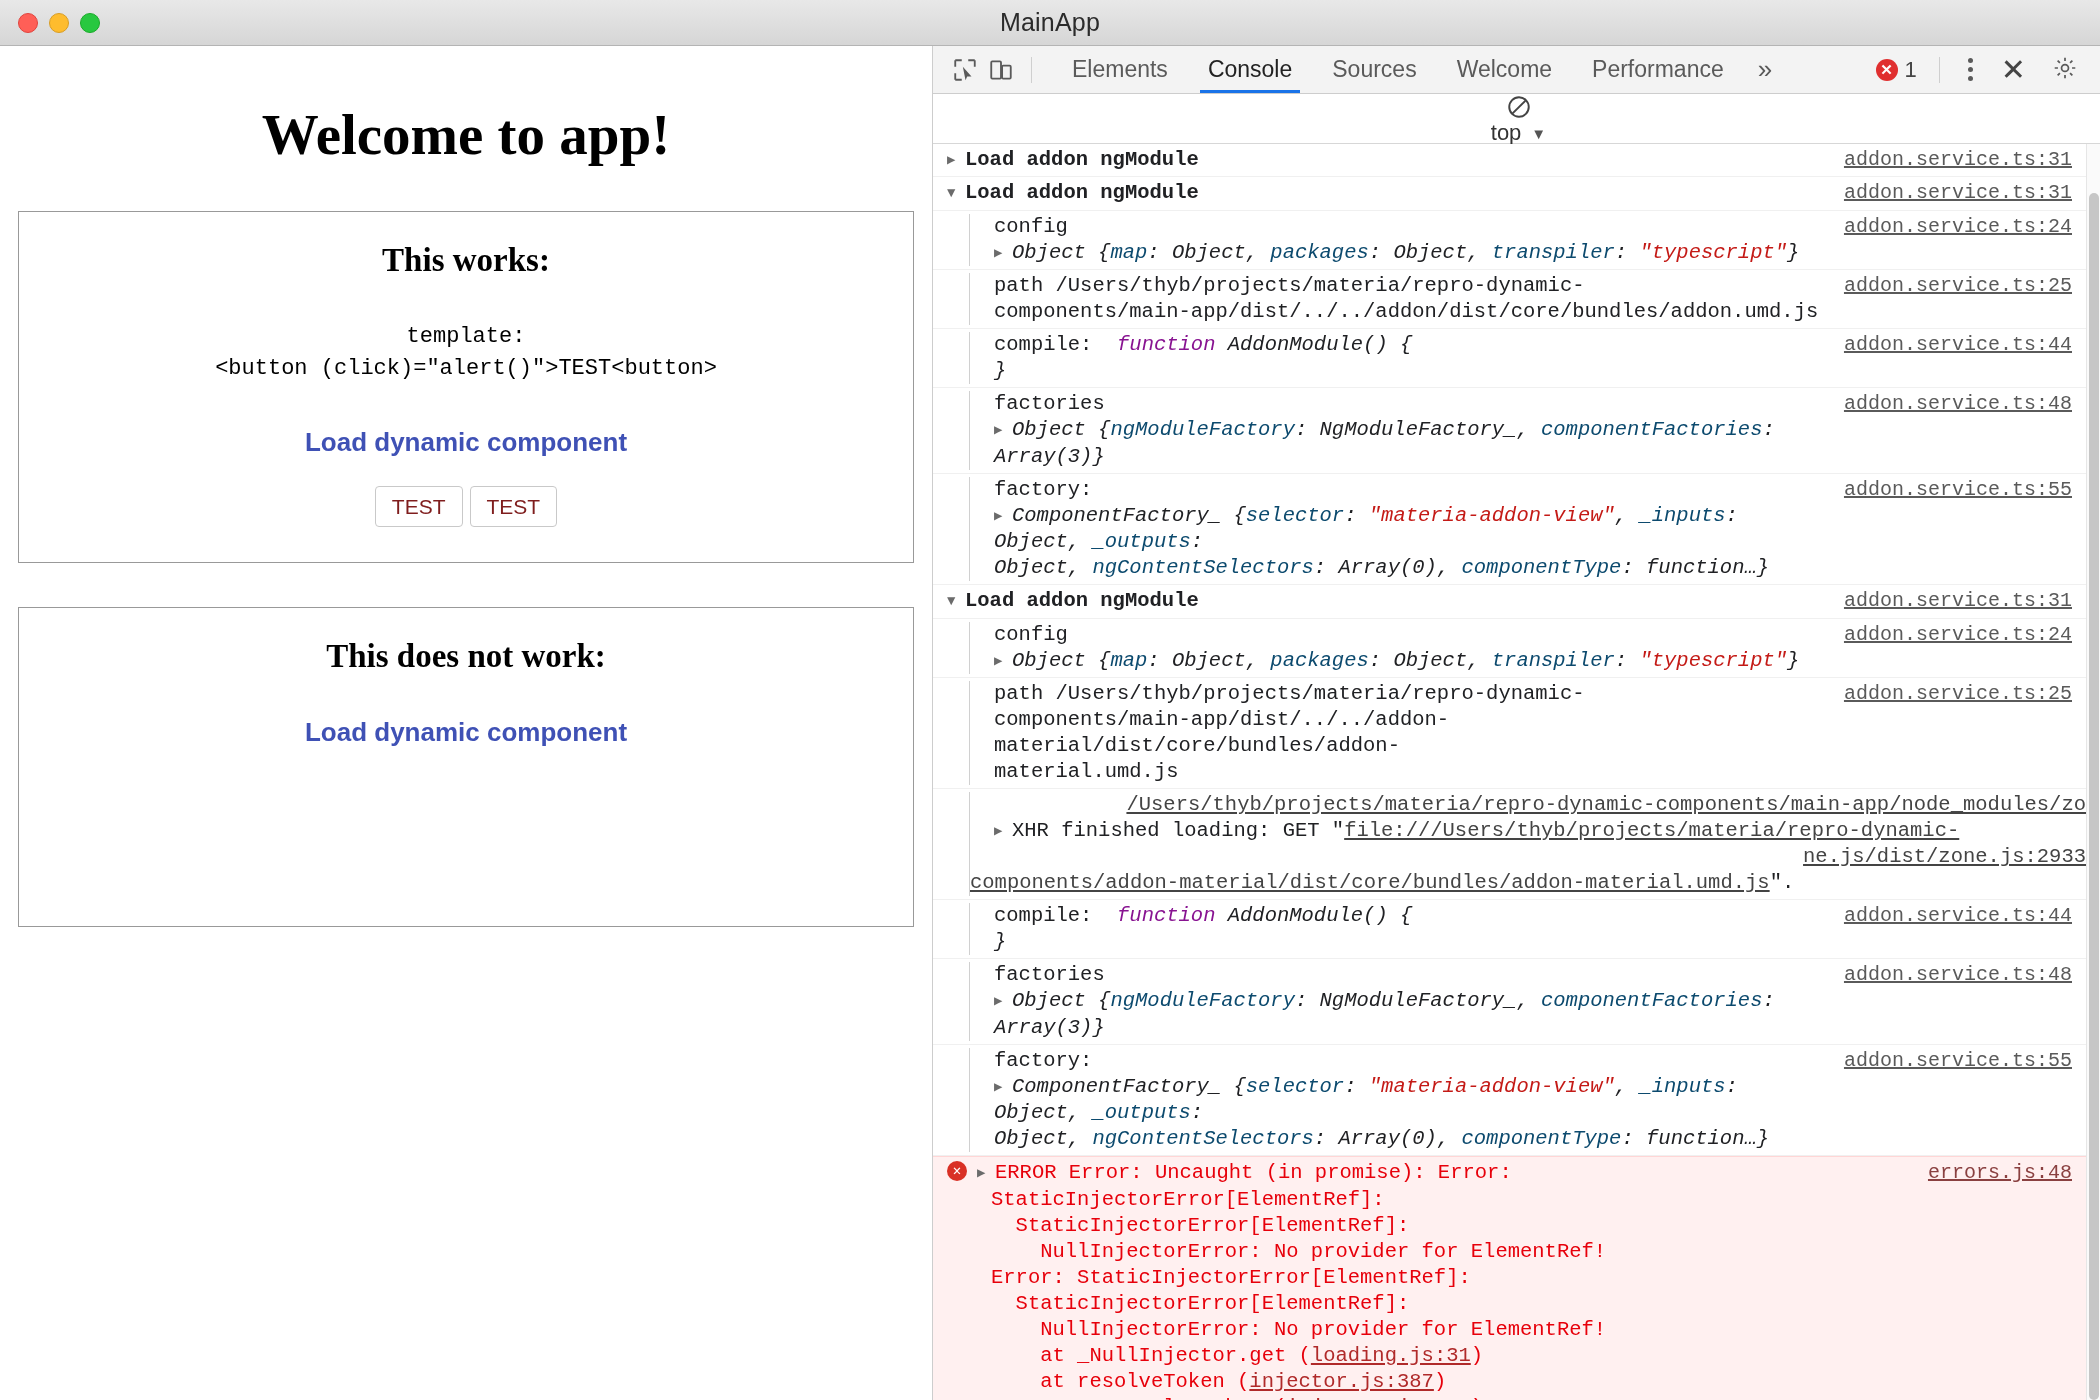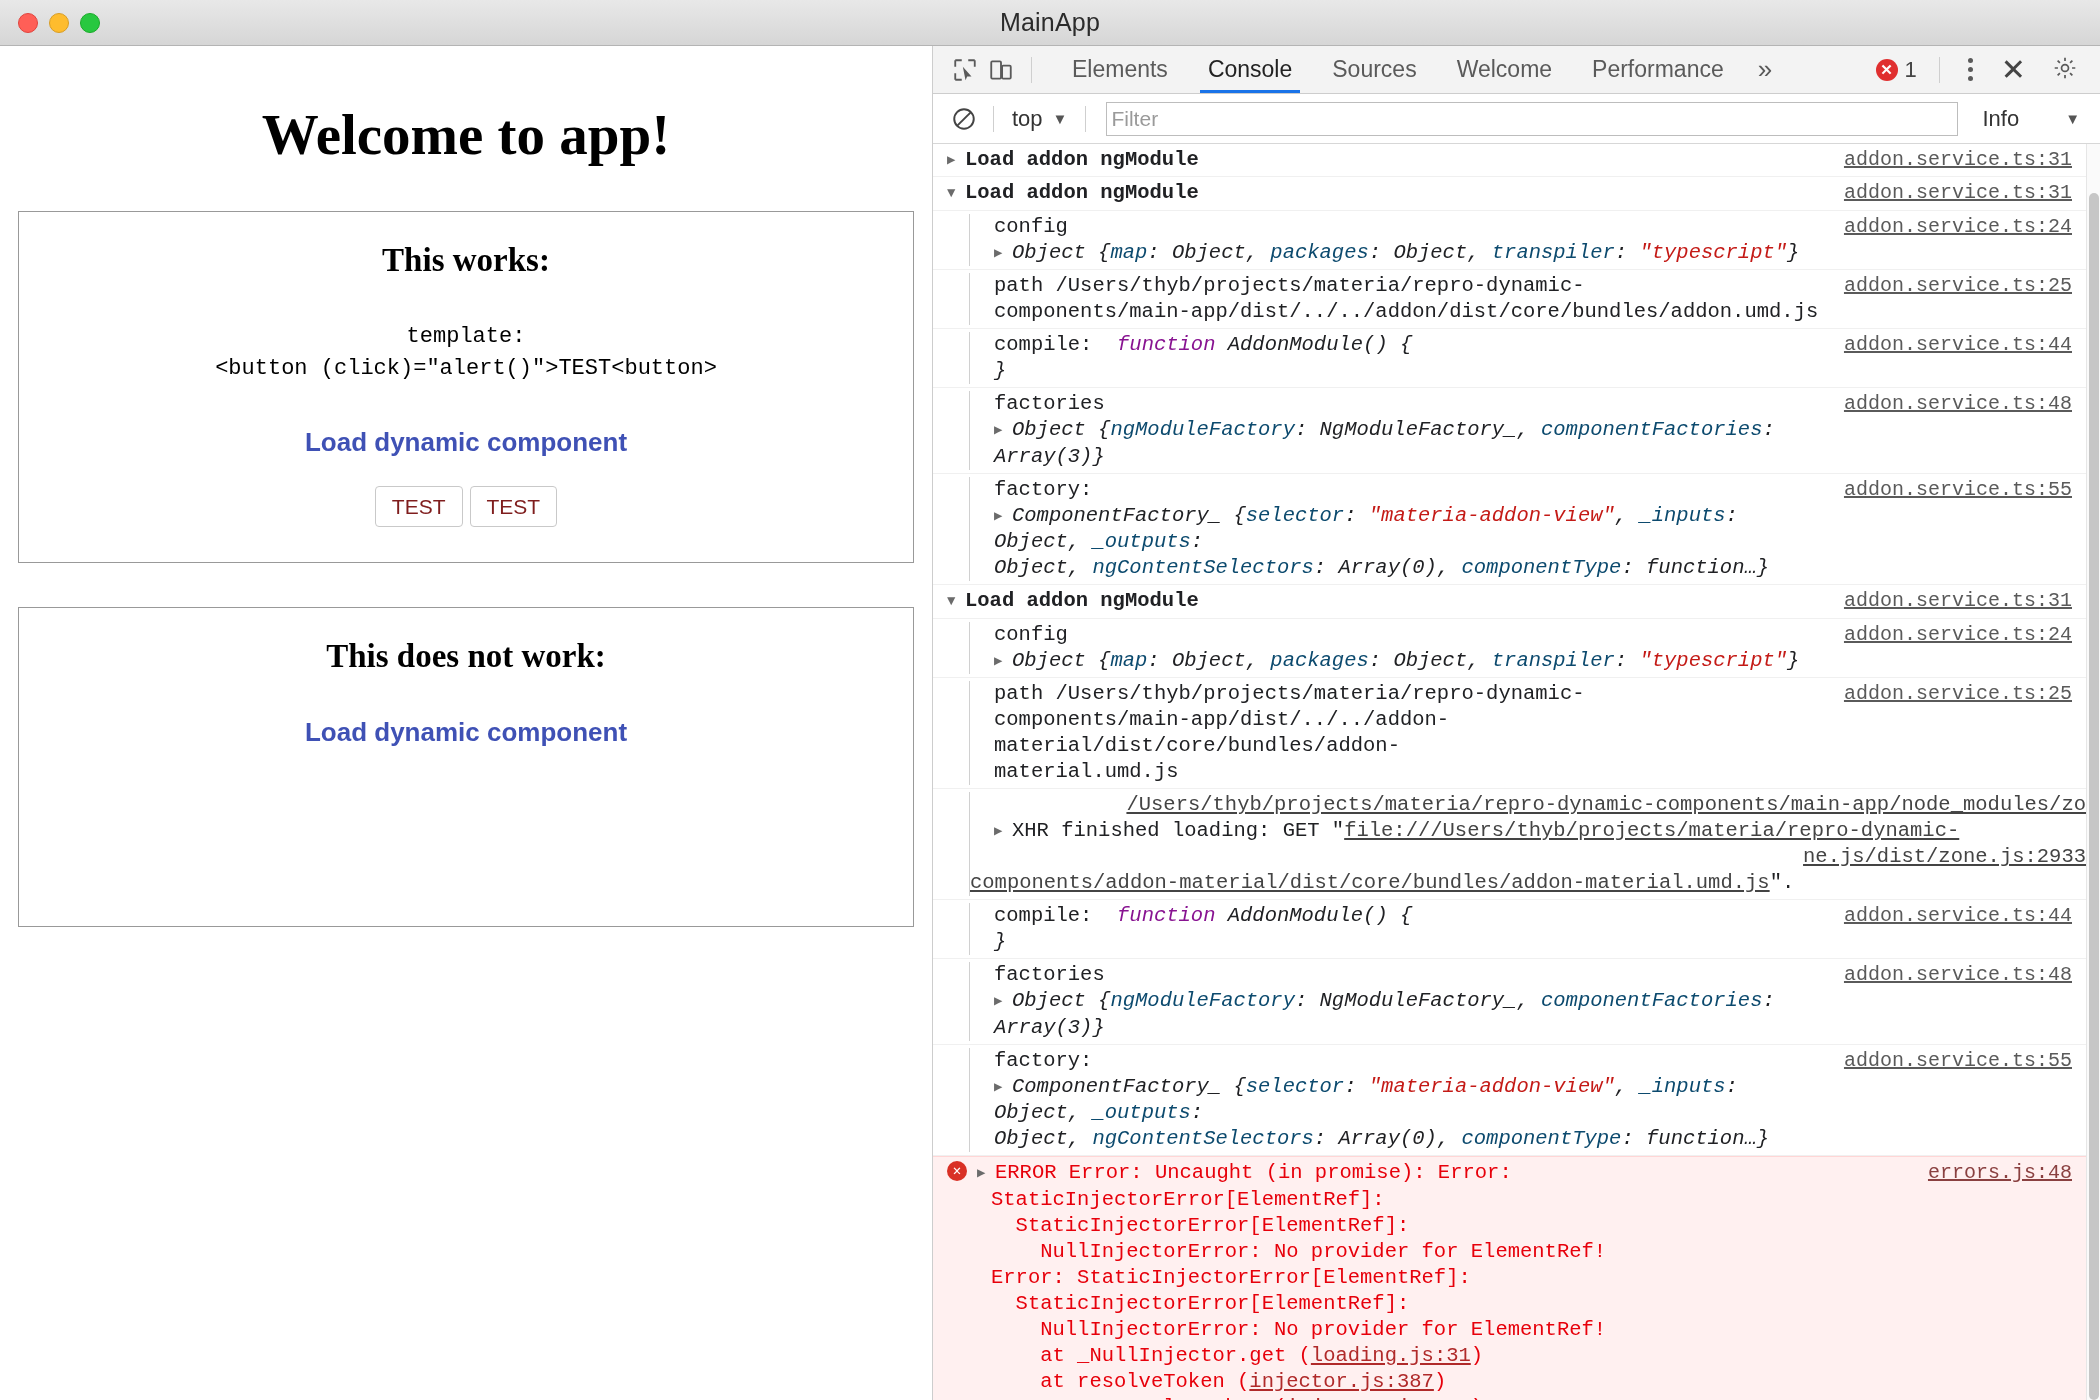--- a/index.html
+++ b/index.html
@@ -144,20 +144,21 @@
   #gear { padding: 0 10px; cursor:pointer; color:#5a5a5a; }
 
   
   #dt-filterbar {
     height: 50px; min-height:50px;
     background:#fff;
     border-bottom: 1px solid #d7d7d7;
     display:flex; align-items:center;
     padding: 0 10px 0 14px;
     gap: 0;
+    flex-direction: column;
   }
   #clear-btn { width:34px;height:34px; display:flex; align-items:center;justify-content:center;cursor:pointer; }
   #ctx-select {
     display:flex; align-items:center; gap:10px;
     font-size: 22px; color:#333; cursor:pointer;
     padding: 0 6px;
   }
   .caret { font-size: 15px; color:#555; }
   #filter-input {
     flex: 1;

